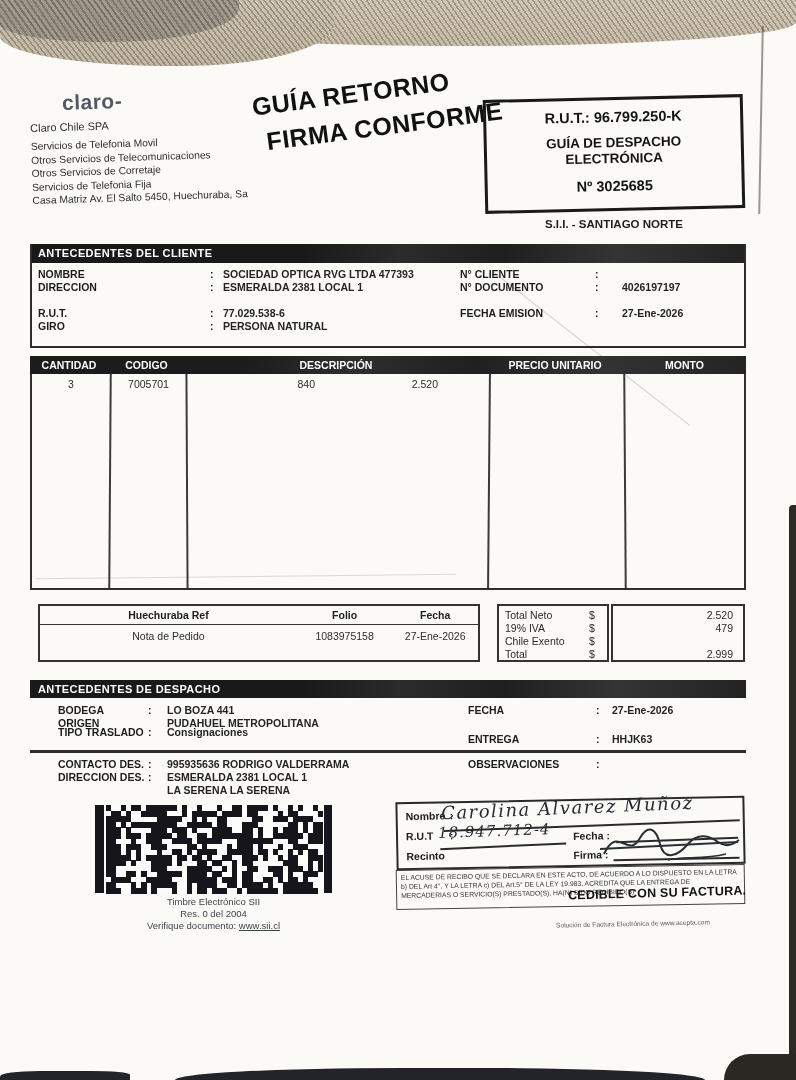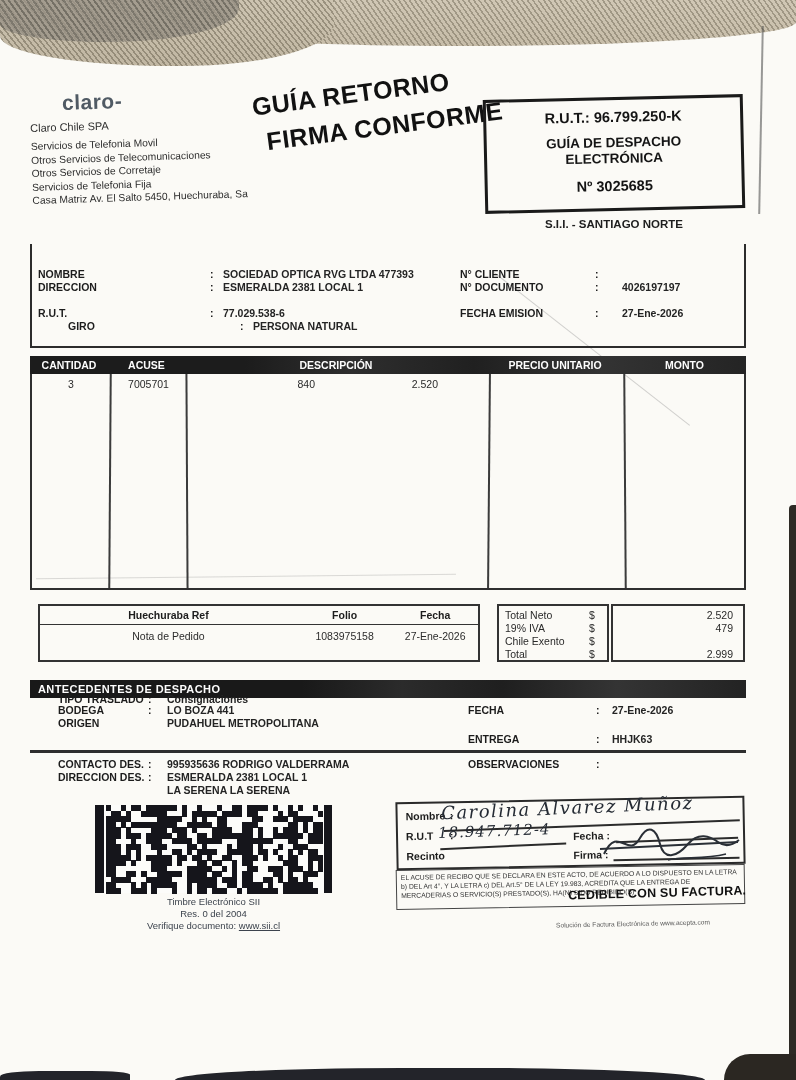--- a/index.html
+++ b/index.html
@@ -139,37 +139,38 @@
   <div class="abs rutbox">
     <div class="r1">R.U.T.: 96.799.250-K</div>
     <div class="r2">
       <div>GUÍA DE DESPACHO</div>
       <div>ELECTRÓNICA</div>
     </div>
     <div class="r3">Nº 3025685</div>
   </div>
   <div class="abs sii">S.I.I. - SANTIAGO NORTE</div>
 
+  <div class="abs bar" style="left:30px;top:244px;width:716px;height:19px;">ANTECEDENTES DEL CLIENTE</div>
   <div class="abs client-box"></div>
   <div class="frow" style="left:38px;top:268px;">
     <span class="lbl c1">NOMBRE</span>
     <span class="lbl colon">:</span>
     <span class="val">SOCIEDAD OPTICA RVG LTDA 477393</span>
   </div>
   <div class="frow" style="left:38px;top:281px;">
     <span class="lbl c1">DIRECCION</span>
     <span class="lbl colon">:</span>
     <span class="val">ESMERALDA 2381 LOCAL 1</span>
   </div>
   <div class="frow" style="left:38px;top:307px;">
     <span class="lbl c1">R.U.T.</span>
     <span class="lbl colon">:</span>
     <span class="val">77.029.538-6</span>
   </div>
-  <div class="frow" style="left:38px;top:320px;margin-left:30px;">
+  <div class="frow" style="left:38px;top:320px;">
     <span class="lbl c1">GIRO</span>
     <span class="lbl colon">:</span>
     <span class="val">PERSONA NATURAL</span>
   </div>
   <div class="frow" style="left:460px;top:268px;">
     <span class="lbl c1r">N° CLIENTE</span>
     <span class="lbl colon">:</span>
     <span class="val"></span>
   </div>
   <div class="frow" style="left:460px;top:281px;">
@@ -179,21 +180,21 @@
   </div>
   <div class="frow" style="left:460px;top:307px;">
     <span class="lbl c1r">FECHA EMISION</span>
     <span class="lbl colon">:</span>
     <span class="val" style="padding-left:14px;">27-Ene-2026</span>
   </div>
 
   <div class="abs items">
     <div class="t-hdr">
       <span class="w1">CANTIDAD</span>
-      <span class="w2">ACUSE</span>
+      <span class="w2">CODIGO</span>
       <span class="w3">DESCRIPCIÓN</span>
       <span class="w4">PRECIO UNITARIO</span>
       <span class="w5">MONTO</span>
     </div>
     <div class="t-body">
       <div class="div-l" style="left:77px;transform:rotate(.4deg);"></div>
       <div class="div-l" style="left:154px;transform:rotate(-.3deg);"></div>
       <div class="div-l" style="left:456px;transform:rotate(.5deg);"></div>
       <div class="div-l" style="left:592px;transform:rotate(-.4deg);"></div>
       <div class="t-row">
@@ -247,21 +248,21 @@
   <div class="frow d-left" style="top:704px;">
     <span class="lbl c1">BODEGA ORIGEN</span>
     <span class="lbl colon">:</span>
     <span class="val" style="padding-left:6px;">LO BOZA 441</span>
   </div>
   <div class="frow d-left" style="top:717px;">
     <span class="c1"></span>
       <span class="colon"></span>
     <span class="val" style="padding-left:6px;">PUDAHUEL  METROPOLITANA</span>
   </div>
-  <div class="frow d-left" style="top:693px;align-items:center;">
+  <div class="frow d-left" style="top:726px;align-items:center;">
     <span class="lbl c1">TIPO TRASLADO</span>
     <span class="lbl colon">:</span>
     <span class="val" style="padding-left:6px;">Consignaciones</span>
   </div>
   <div class="frow d-right" style="top:704px;">
     <span class="lbl c1">FECHA</span>
     <span class="lbl colon">:</span>
     <span class="val">27-Ene-2026</span>
   </div>
   <div class="frow d-right" style="top:733px;">

